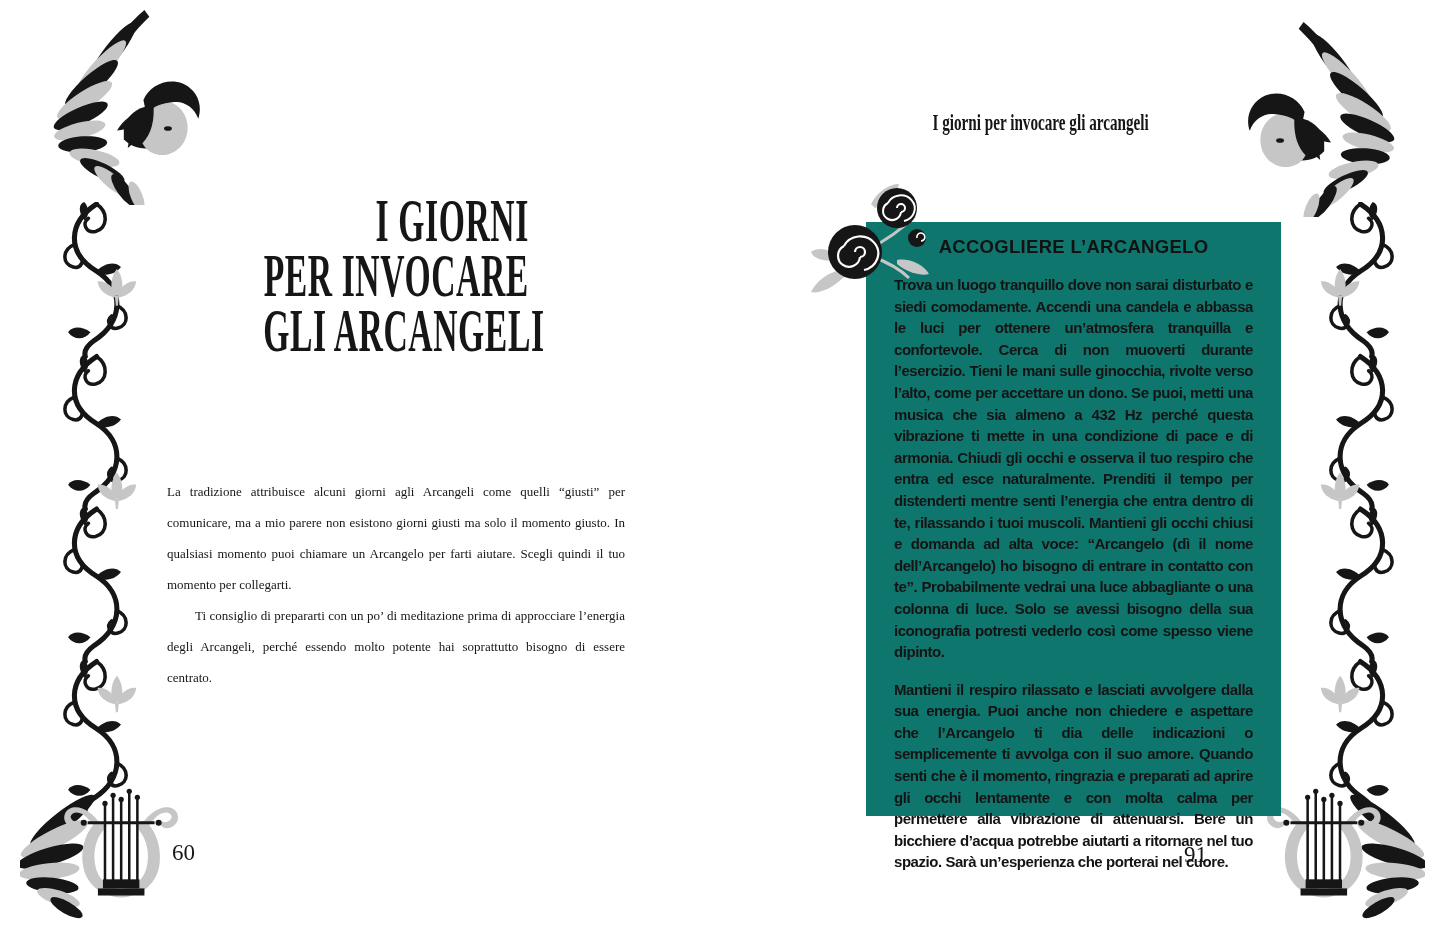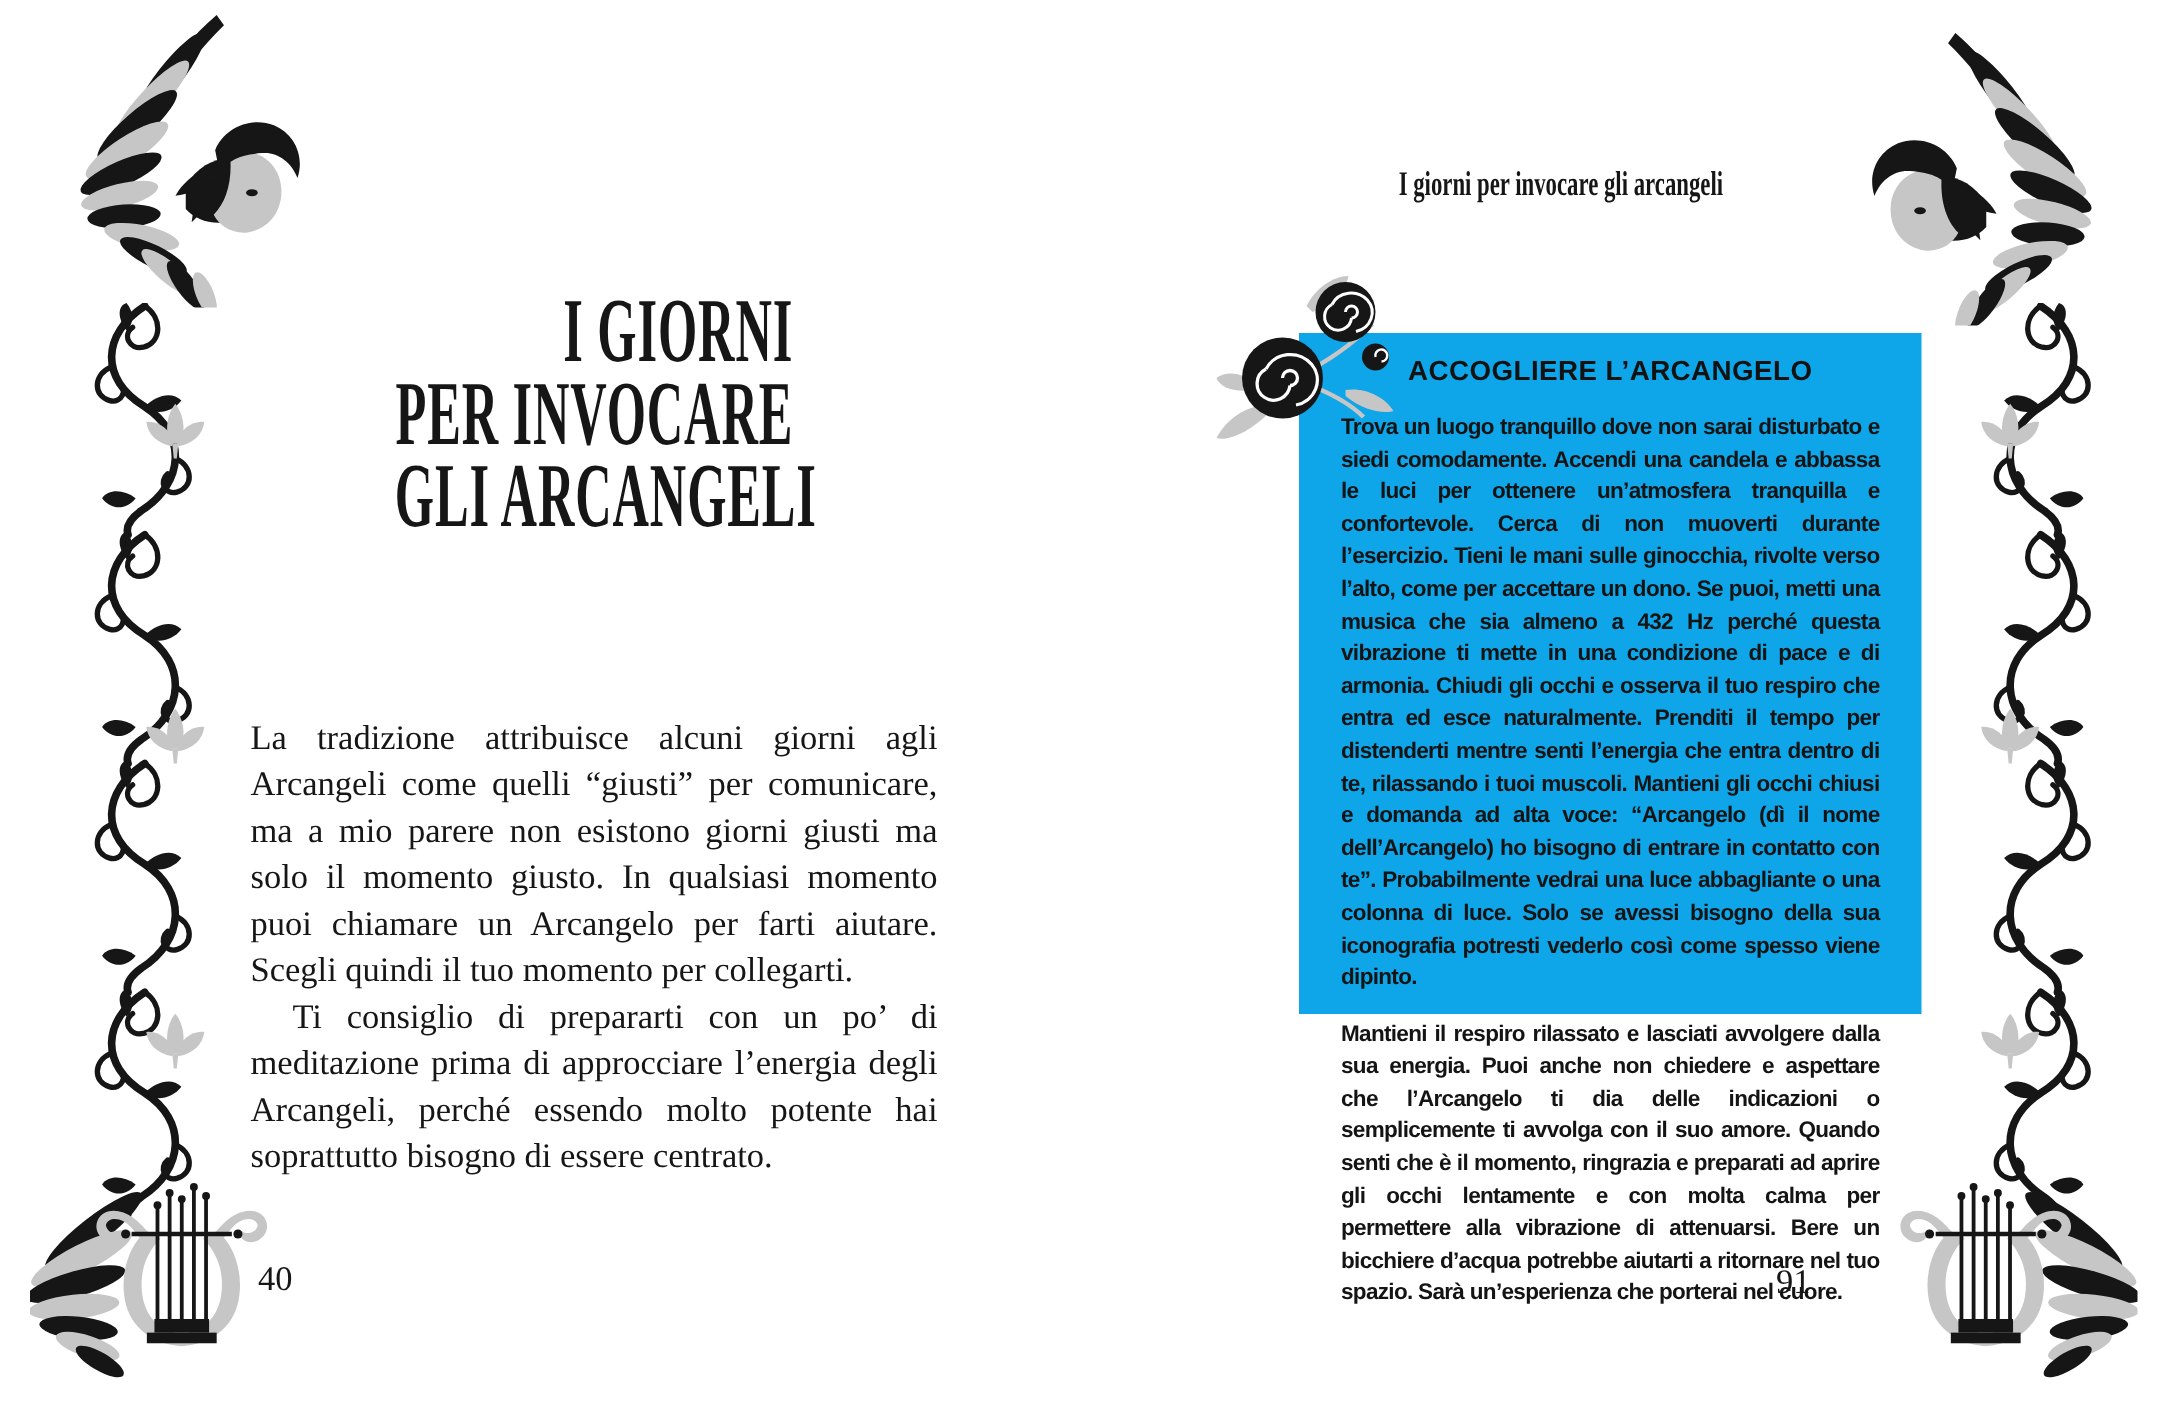--- a/index.html
+++ b/index.html
@@ -6,33 +6,33 @@
   .spread{position:relative;width:1445px;height:936px;background:#fff;overflow:hidden;
           font-family:"Liberation Serif",serif;color:#161616;}
   .deco{position:absolute;}
   .mirror{transform:scaleX(-1);}
   
   .chapter-title{position:absolute;left:167px;top:192px;width:458px;text-align:right;}
   .chapter-title .tline{display:block;font-family:"Liberation Serif",serif;font-weight:700;
           font-size:58px;line-height:55px;letter-spacing:1px;white-space:nowrap;
           transform:scale(0.58,1.05);transform-origin:50% 20%;}
   .body-text{position:absolute;left:167px;top:476px;width:458px;
-          font-size:23px;line-height:31px;text-align:justify;}
+          font-size:13px;line-height:31px;text-align:justify;}
   .body-text p{margin:0;}
   .body-text p.indent{text-indent:28px;}
   .body-text p.gap{margin-top:27px;}
   .pagenum{position:absolute;font-size:23px;font-family:"Liberation Serif",serif;}
   .pagenum-left{left:172px;top:840px;}
   .pagenum-right{left:1184px;top:842px;}
   
   .running-header{position:absolute;right:210px;top:110px;width:500px;text-align:center;}
   .running-header span{display:inline-block;font-weight:700;font-size:23px;white-space:nowrap;
           transform:scale(0.66,1);transform-origin:100% 50%;}
-  .exercise-box{position:absolute;left:866px;top:222px;width:415px;height:454px;
-          background:#0ea5e9;box-sizing:border-box;padding:14px 12px 10px 12px;}
+  .exercise-box{position:absolute;left:866px;top:222px;width:415px;height:594px;
+          background:#0f766e;box-sizing:border-box;padding:14px 12px 10px 12px;}
   .exercise-box h2{margin:0 0 9px 0;text-align:center;font-family:"Liberation Sans",sans-serif;
           font-weight:700;font-size:18.5px;letter-spacing:.3px;color:#121212;}
   .exercise-box .boxp{margin:16px;font-family:"Liberation Sans",sans-serif;font-weight:700;
           font-size:15px;line-height:21.6px;letter-spacing:-0.45px;text-align:justify;color:#141414;}
   .roses{position:absolute;left:808px;top:180px;z-index:3;}
 </style>
 </head>
 <body>
 
 <svg width="0" height="0" style="position:absolute">
@@ -180,21 +180,21 @@
   <div>
     <div class="chapter-title">
       <span class="tline">I GIORNI</span>
       <span class="tline">PER INVOCARE</span>
       <span class="tline">GLI ARCANGELI</span>
     </div>
     <div class="body-text">
       <p>La tradizione attribuisce alcuni giorni agli Arcangeli come quelli “giusti” per comunicare, ma a mio parere non esistono giorni giusti ma solo il momento giusto. In qualsiasi momento puoi chiamare un Arcangelo per farti aiutare. Scegli quindi il tuo momento per collegarti.</p>
       <p class="indent">Ti consiglio di prepararti con un po’ di meditazione prima di approcciare l’energia degli Arcangeli, perché essendo molto potente hai soprattutto bisogno di essere centrato.</p>
     </div>
-    <div class="pagenum pagenum-left">40</div>
+    <div class="pagenum pagenum-left">60</div>
   </div>
 
   <div>
     <div class="running-header">
       <span>I giorni per invocare gli arcangeli</span>
     </div>
 
     <div class="roses">
       <svg width="126" height="116" viewBox="0 0 124 116">
           <use href="#sym-roses"></use>

